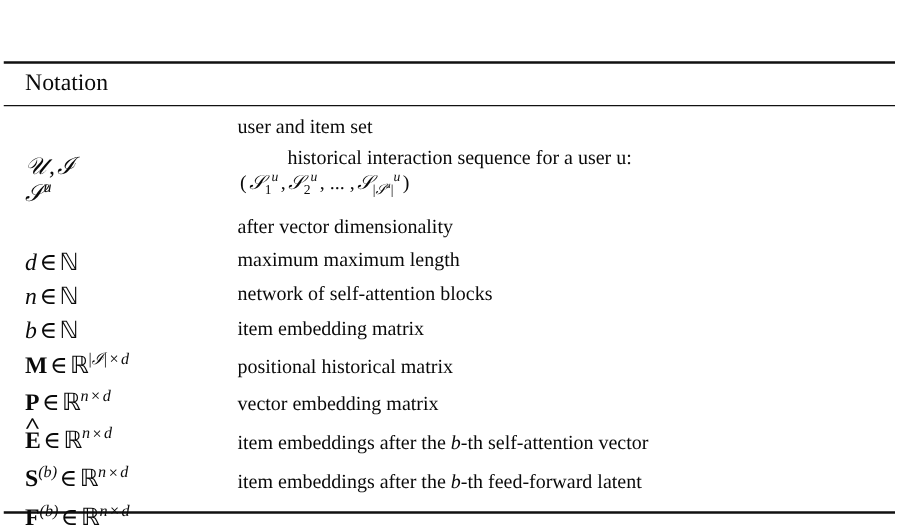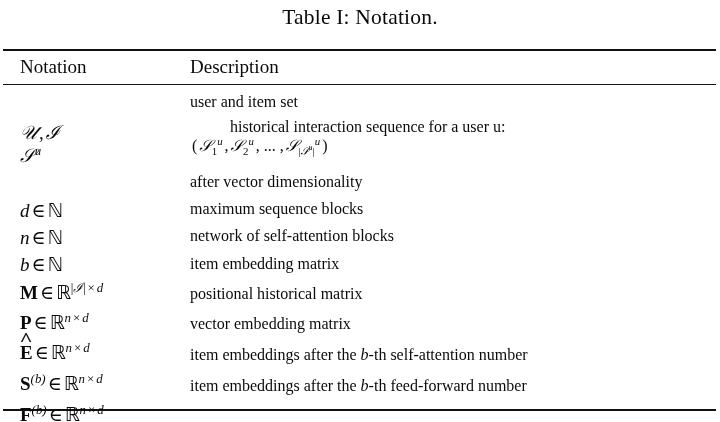--- a/index.html
+++ b/index.html
@@ -120,29 +120,27 @@
     font-size: 0.95em;
     font-weight: bold;
     line-height: 1;
   }
 </style>
 </head>
 <body>
 
 <div class="page">
 
-  <div class="caption">Table I: Notation.</div>
 
   <div class="table-wrap">
 
     <div class="rule-top"></div>
 
     <div class="thead">
       <div class="th c1">Notation</div>
-      <div class="th c2">Description</div>
     </div>
 
     <div class="rule-mid"></div>
 
     <div class="tbody">
 
       <div class="row" style="top:8px;">
         <div class="cell-n">
           <span class="cal">𝒰</span><span class="op">,</span><span class="cal">ℐ</span>
         </div>
@@ -165,21 +163,21 @@
         <div class="cell-n">
           <span class="mi">d</span><span class="op">∈</span><span class="bb">ℕ</span>
         </div>
         <div class="cell-d">after vector dimensionality</div>
       </div>
 
       <div class="row" style="top:115px;">
         <div class="cell-n">
           <span class="mi">n</span><span class="op">∈</span><span class="bb">ℕ</span>
         </div>
-        <div class="cell-d">maximum sequence blocks</div>
+        <div class="cell-d">maximum maximum length</div>
       </div>
 
       <div class="row" style="top:142px;">
         <div class="cell-n">
           <span class="mi">b</span><span class="op">∈</span><span class="bb">ℕ</span>
         </div>
         <div class="cell-d">network of self-attention blocks</div>
       </div>
 
       <div class="row" style="top:170px;">
@@ -200,28 +198,28 @@
         <div class="cell-n">
           <span class="bm hat">E</span><span class="op">∈</span><span class="bb">ℝ</span><sup class="s mi">n<span class="op">×</span>d</sup>
         </div>
         <div class="cell-d">vector embedding matrix</div>
       </div>
 
       <div class="row" style="top:261px;">
         <div class="cell-n">
           <span class="bm">S</span><sup class="s mi">(b)</sup><span class="op">∈</span><span class="bb">ℝ</span><sup class="s mi">n<span class="op">×</span>d</sup>
         </div>
-        <div class="cell-d"><span>item embeddings after the </span><span class="mi">b</span><span>-th self-attention number</span></div>
+        <div class="cell-d"><span>item embeddings after the </span><span class="mi">b</span><span>-th self-attention vector</span></div>
       </div>
 
       <div class="row" style="top:292px;">
         <div class="cell-n">
           <span class="bm">F</span><sup class="s mi">(b)</sup><span class="op">∈</span><span class="bb">ℝ</span><sup class="s mi">n<span class="op">×</span>d</sup>
         </div>
-        <div class="cell-d"><span>item embeddings after the </span><span class="mi">b</span><span>-th feed-forward number</span></div>
+        <div class="cell-d"><span>item embeddings after the </span><span class="mi">b</span><span>-th feed-forward latent</span></div>
       </div>
 
     </div>
 
     <div class="rule-bottom"></div>
 
   </div>
 </div>
 
 </body></html>

